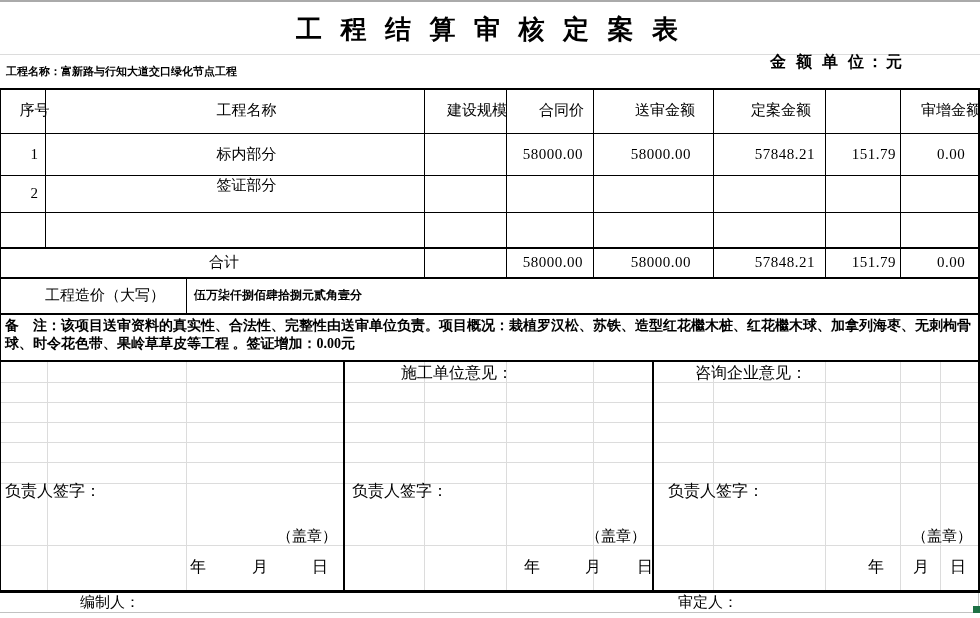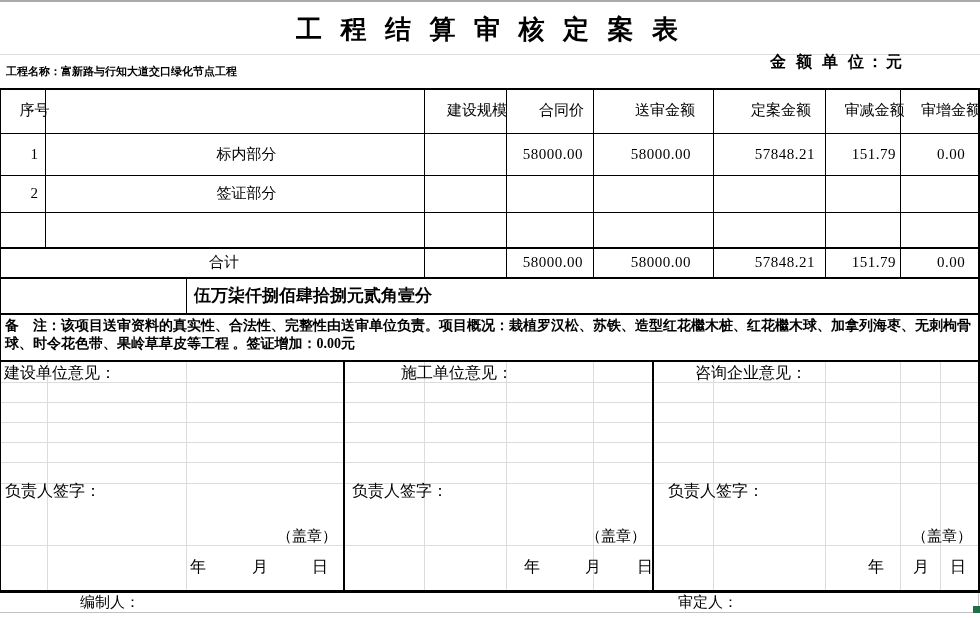--- a/index.html
+++ b/index.html
@@ -12,21 +12,21 @@
   .gl3{position:absolute;background:#c2c2c2;}
   
   .cell{position:absolute;display:flex;align-items:center;font-size:15px;box-sizing:border-box;white-space:nowrap;}
   .c{justify-content:center;padding-left:24px;}
   .r{justify-content:flex-end;padding-right:10px;}
   .num{font-family:"Liberation Serif",serif;letter-spacing:0.5px;}
   .title{position:absolute;left:0;top:12px;width:980px;text-align:center;
          font-size:26px;font-weight:bold;letter-spacing:6px;}
   .namerow{font-size:11px;font-weight:bold;}
   .unitrow{font-size:16px;font-weight:bold;letter-spacing:3px;}
-  .costval{font-size:17px;font-weight:bold;padding-left:8px;}
+  .costval{font-size:12px;font-weight:bold;padding-left:8px;}
   .remark{position:absolute;left:5px;top:317px;width:968px;font-size:14px;font-weight:bold;
           line-height:18px;white-space:normal;}
   .optitle{font-size:16px;}
   .sign{font-size:16px;}
   .seal{font-size:15px;justify-content:flex-end;padding-right:4px;}
   .dc{position:absolute;font-size:16px;height:20px;line-height:20px;}
   .footerlbl{font-size:15px;}
   .handle{position:absolute;left:973px;top:606px;width:7px;height:7px;background:#1e7145;}
   .fillarea{position:absolute;background:transparent;}
 </style>
@@ -77,62 +77,62 @@
   <div class="bl" style="left:506px;top:88px;width:1px;height:189px;"></div>
   <div class="bl" style="left:593px;top:88px;width:1px;height:189px;"></div>
   <div class="bl" style="left:713px;top:88px;width:1px;height:189px;"></div>
   <div class="bl" style="left:825px;top:88px;width:1px;height:189px;"></div>
   <div class="bl" style="left:900px;top:88px;width:1px;height:189px;"></div>
   <div class="bl" style="left:186px;top:277px;width:1px;height:36px;"></div>
   <div class="bl" style="left:343px;top:360px;width:2px;height:230px;"></div>
   <div class="bl" style="left:652px;top:360px;width:2px;height:230px;"></div>
 
   <div class="cell c" style="left:0;top:88px;width:45px;height:45px;">序号</div>
+  <div class="cell c" style="left:45px;top:88px;width:379px;height:45px;">工程名称</div>
   <div class="cell c" style="left:506px;top:88px;width:87px;height:45px;">合同价</div>
   <div class="cell c" style="left:424px;top:88px;width:82px;height:45px;">建设规模</div>
   <div class="cell c" style="left:593px;top:88px;width:120px;height:45px;">送审金额</div>
   <div class="cell c" style="left:713px;top:88px;width:112px;height:45px;">定案金额</div>
-  <div class="cell c" style="left:825px;top:88px;width:75px;height:45px;">审减金额</div>
   <div class="cell c" style="left:900px;top:88px;width:78px;height:45px;">审增金额</div>
 
   <div class="cell c num" style="left:0;top:133px;width:45px;height:42px;">1</div>
   <div class="cell c" style="left:45px;top:133px;width:379px;height:42px;">标内部分</div>
   <div class="cell c" style="left:424px;top:133px;width:82px;height:42px;"></div>
   <div class="cell r num" style="left:506px;top:133px;width:87px;height:42px;">58000.00</div>
   <div class="cell r num" style="left:593px;top:133px;width:120px;height:42px;padding-right:22px;">58000.00</div>
   <div class="cell r num" style="left:713px;top:133px;width:112px;height:42px;">57848.21</div>
   <div class="cell r num" style="left:825px;top:133px;width:75px;height:42px;padding-right:4px;">151.79</div>
   <div class="cell c num" style="left:900px;top:133px;width:78px;height:42px;">0.00</div>
 
   <div class="cell c num" style="left:0;top:175px;width:45px;height:37px;">2</div>
-  <div class="cell c" style="left:45px;top:175px;width:379px;height:37px;">签证部分</div>
+  <div class="cell c" style="left:45px;top:167px;width:379px;height:37px;">签证部分</div>
   <div class="cell r num" style="left:506px;top:175px;width:87px;height:37px;"></div>
   <div class="cell r num" style="left:593px;top:175px;width:120px;height:37px;"></div>
   <div class="cell r num" style="left:713px;top:175px;width:112px;height:37px;"></div>
 
   <div class="cell c num" style="left:0;top:212px;width:45px;height:35px;"></div>
   <div class="cell c" style="left:45px;top:212px;width:379px;height:35px;"></div>
 
   <div class="cell c" style="left:0;top:247px;width:424px;height:30px;">合计</div>
   <div class="cell c" style="left:424px;top:247px;width:82px;height:30px;"></div>
   <div class="cell r num" style="left:506px;top:247px;width:87px;height:30px;">58000.00</div>
   <div class="cell r num" style="left:593px;top:247px;width:120px;height:30px;padding-right:22px;">58000.00</div>
   <div class="cell r num" style="left:713px;top:247px;width:112px;height:30px;">57848.21</div>
   <div class="cell r num" style="left:825px;top:247px;width:75px;height:30px;padding-right:4px;">151.79</div>
   <div class="cell c num" style="left:900px;top:247px;width:78px;height:30px;">0.00</div>
 
+  <div class="cell c" style="left:0;top:277px;width:186px;height:36px;">工程造价（大写）</div>
   <div class="cell costval" style="left:186px;top:277px;width:792px;height:36px;">伍万柒仟捌佰肆拾捌元贰角壹分</div>
 
   <div class="remark">备　注：该项目送审资料的真实性、合法性、完整性由送审单位负责。项目概况：栽植罗汉松、苏铁、造型红花檵木桩、红花檵木球、加拿列海枣、无刺枸骨球、时令花色带、果岭草草皮等工程 。签证增加：0.00元</div>
 
   <div class="fillarea" style="left:1px;top:384px;width:341px;height:96px;"></div>
   <div class="fillarea" style="left:346px;top:384px;width:305px;height:96px;"></div>
   <div class="fillarea" style="left:655px;top:384px;width:322px;height:96px;"></div>
 
-  <div class="cell optitle" style="left:4px;top:362px;width:200px;height:22px;">建设单位意见：</div>
   <div class="cell optitle" style="left:368px;top:362px;width:200px;height:22px;margin-left:33px;">施工单位意见：</div>
   <div class="cell optitle" style="left:695px;top:362px;width:200px;height:22px;">咨询企业意见：</div>
 
   <div class="cell sign" style="left:5px;top:480px;width:180px;height:22px;">负责人签字：</div>
   <div class="cell sign" style="left:352px;top:480px;width:180px;height:22px;">负责人签字：</div>
   <div class="cell sign" style="left:668px;top:480px;width:180px;height:22px;">负责人签字：</div>
 
   <div class="cell seal" style="left:237px;top:526px;width:104px;height:20px;">（盖章）</div>
   <div class="cell seal" style="left:548px;top:526px;width:102px;height:20px;">（盖章）</div>
   <div class="cell seal" style="left:874px;top:526px;width:102px;height:20px;">（盖章）</div>

